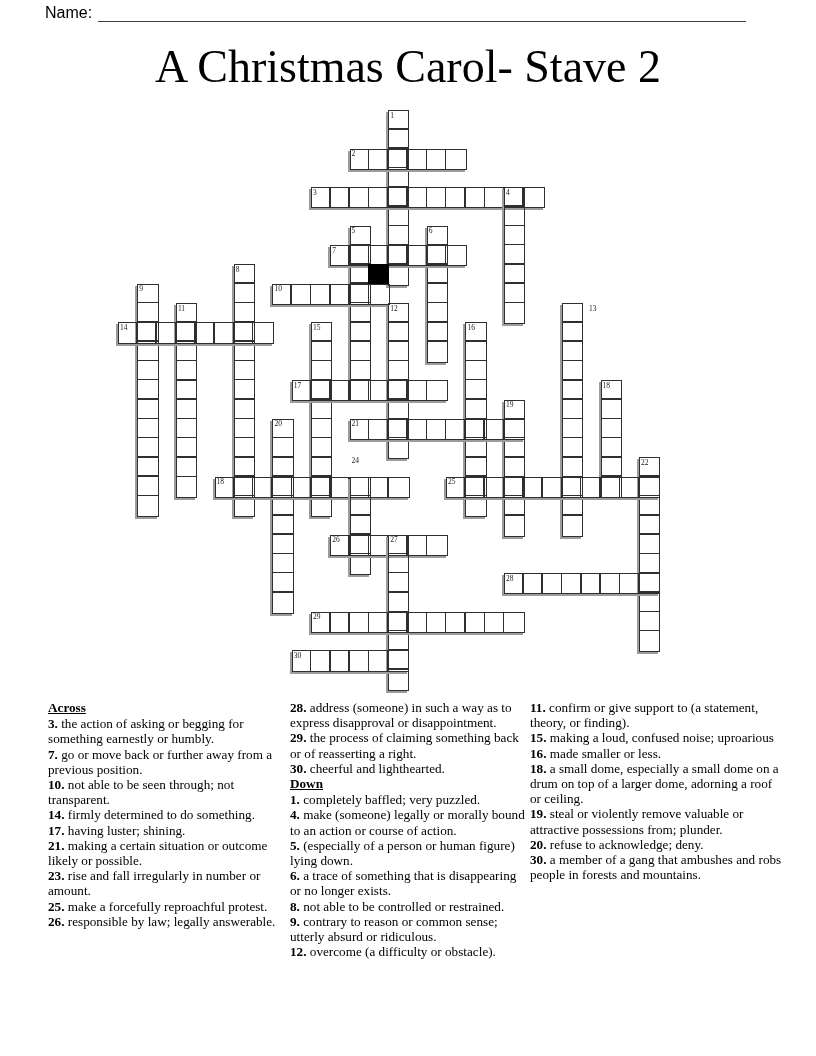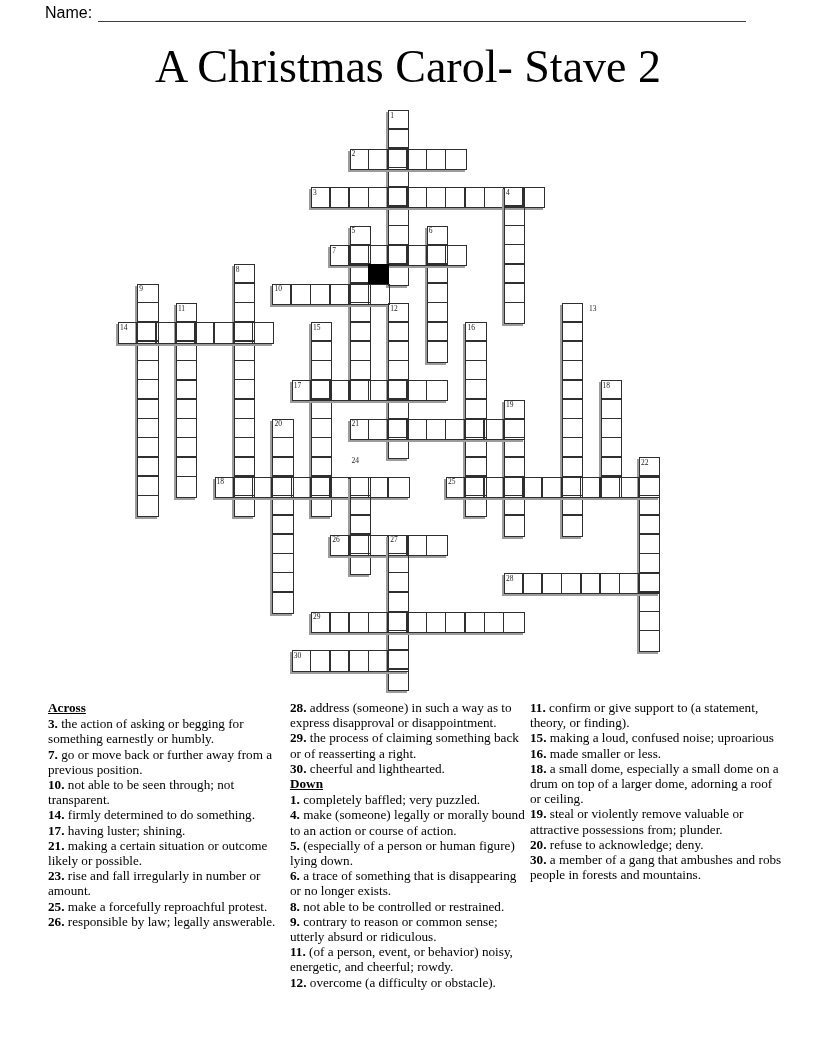--- a/index.html
+++ b/index.html
@@ -380,21 +380,20 @@
         <div class="clue"><b>28.</b> address (someone) in such a way as to express disapproval or disappointment.</div>
         <div class="clue"><b>29.</b> the process of claiming something back or of reasserting a right.</div>
         <div class="clue"><b>30.</b> cheerful and lighthearted.</div>
         <div class="clue-header">Down</div>
         <div class="clue"><b>1.</b> completely baffled; very puzzled.</div>
         <div class="clue"><b>4.</b> make (someone) legally or morally bound to an action or course of action.</div>
         <div class="clue"><b>5.</b> (especially of a person or human figure) lying down.</div>
         <div class="clue"><b>6.</b> a trace of something that is disappearing or no longer exists.</div>
         <div class="clue"><b>8.</b> not able to be controlled or restrained.</div>
         <div class="clue"><b>9.</b> contrary to reason or common sense; utterly absurd or ridiculous.</div>
-        <div class="clue"><b>11.</b> (of a person, event, or behavior) noisy, energetic, and cheerful; rowdy.</div>
         <div class="clue"><b>12.</b> overcome (a difficulty or obstacle).</div>
       </div>
     <div class="clue-col" id="clue-col-3">
         <div class="clue"><b>11.</b> confirm or give support to (a statement, theory, or finding).</div>
         <div class="clue"><b>15.</b> making a loud, confused noise; uproarious</div>
         <div class="clue"><b>16.</b> made smaller or less.</div>
         <div class="clue"><b>18.</b> a small dome, especially a small dome on a drum on top of a larger dome, adorning a roof or ceiling.</div>
         <div class="clue"><b>19.</b> steal or violently remove valuable or attractive possessions from; plunder.</div>
         <div class="clue"><b>20.</b> refuse to acknowledge; deny.</div>
         <div class="clue"><b>30.</b> a member of a gang that ambushes and robs people in forests and mountains.</div>

